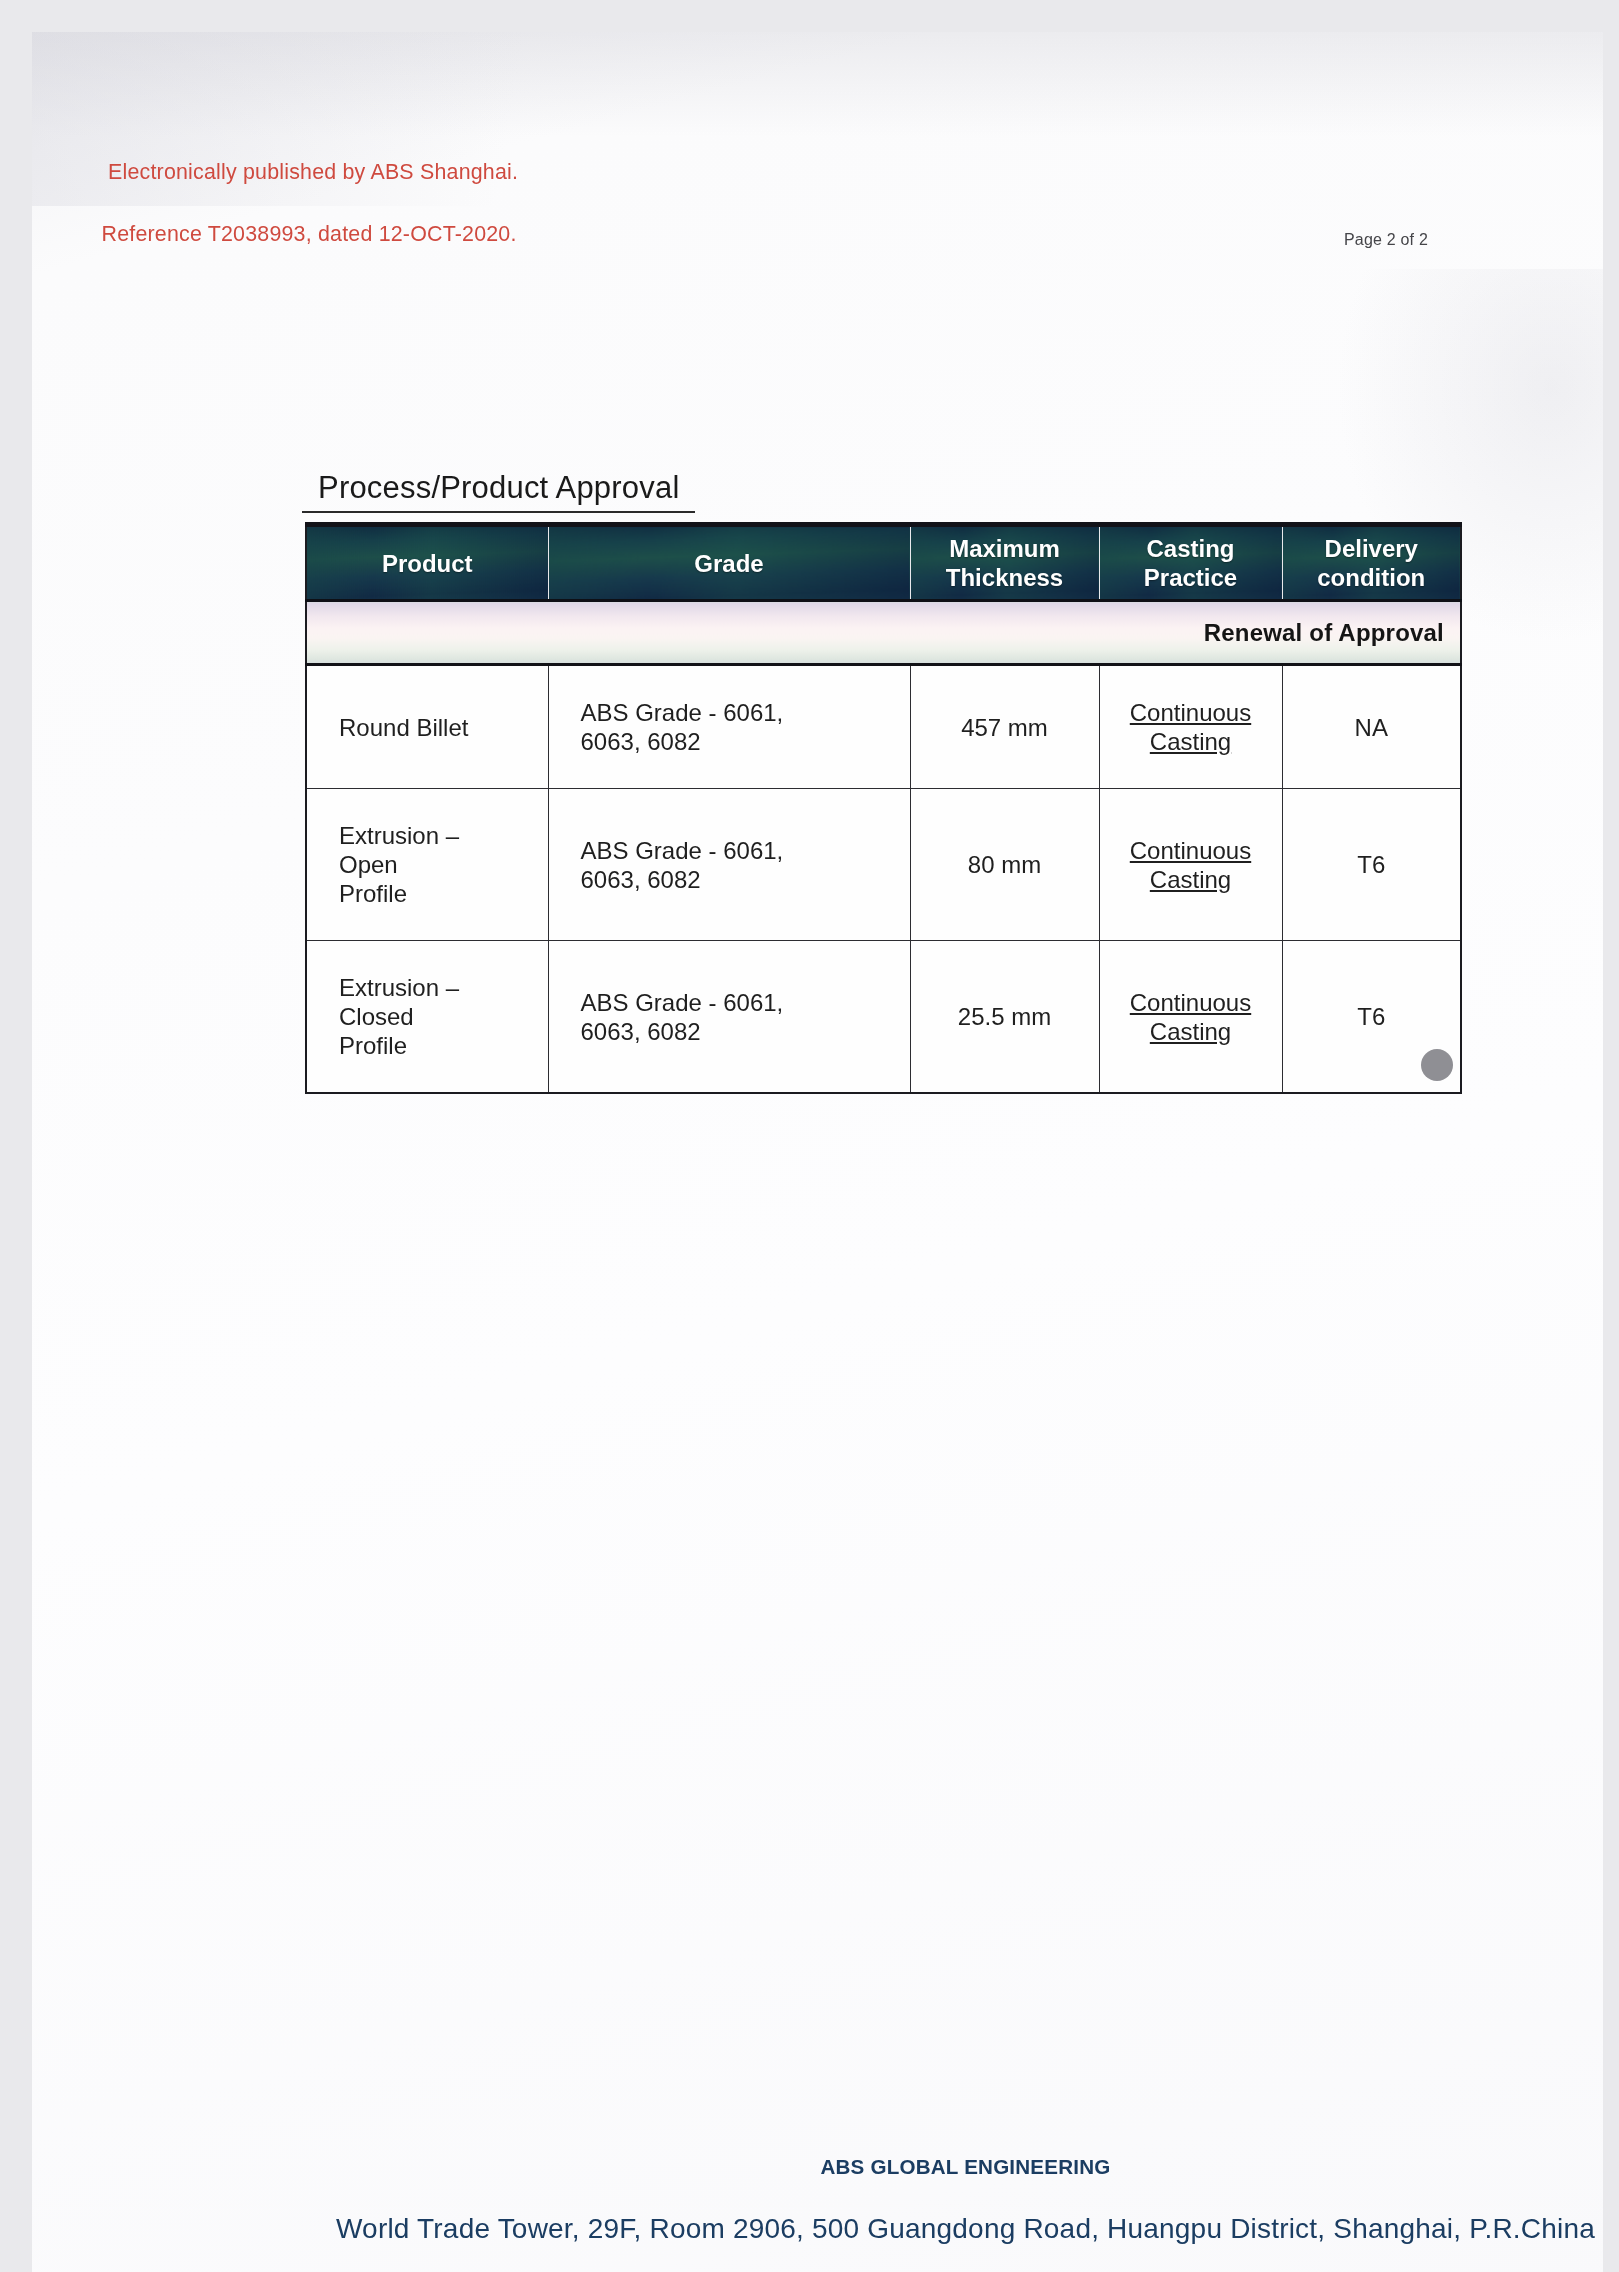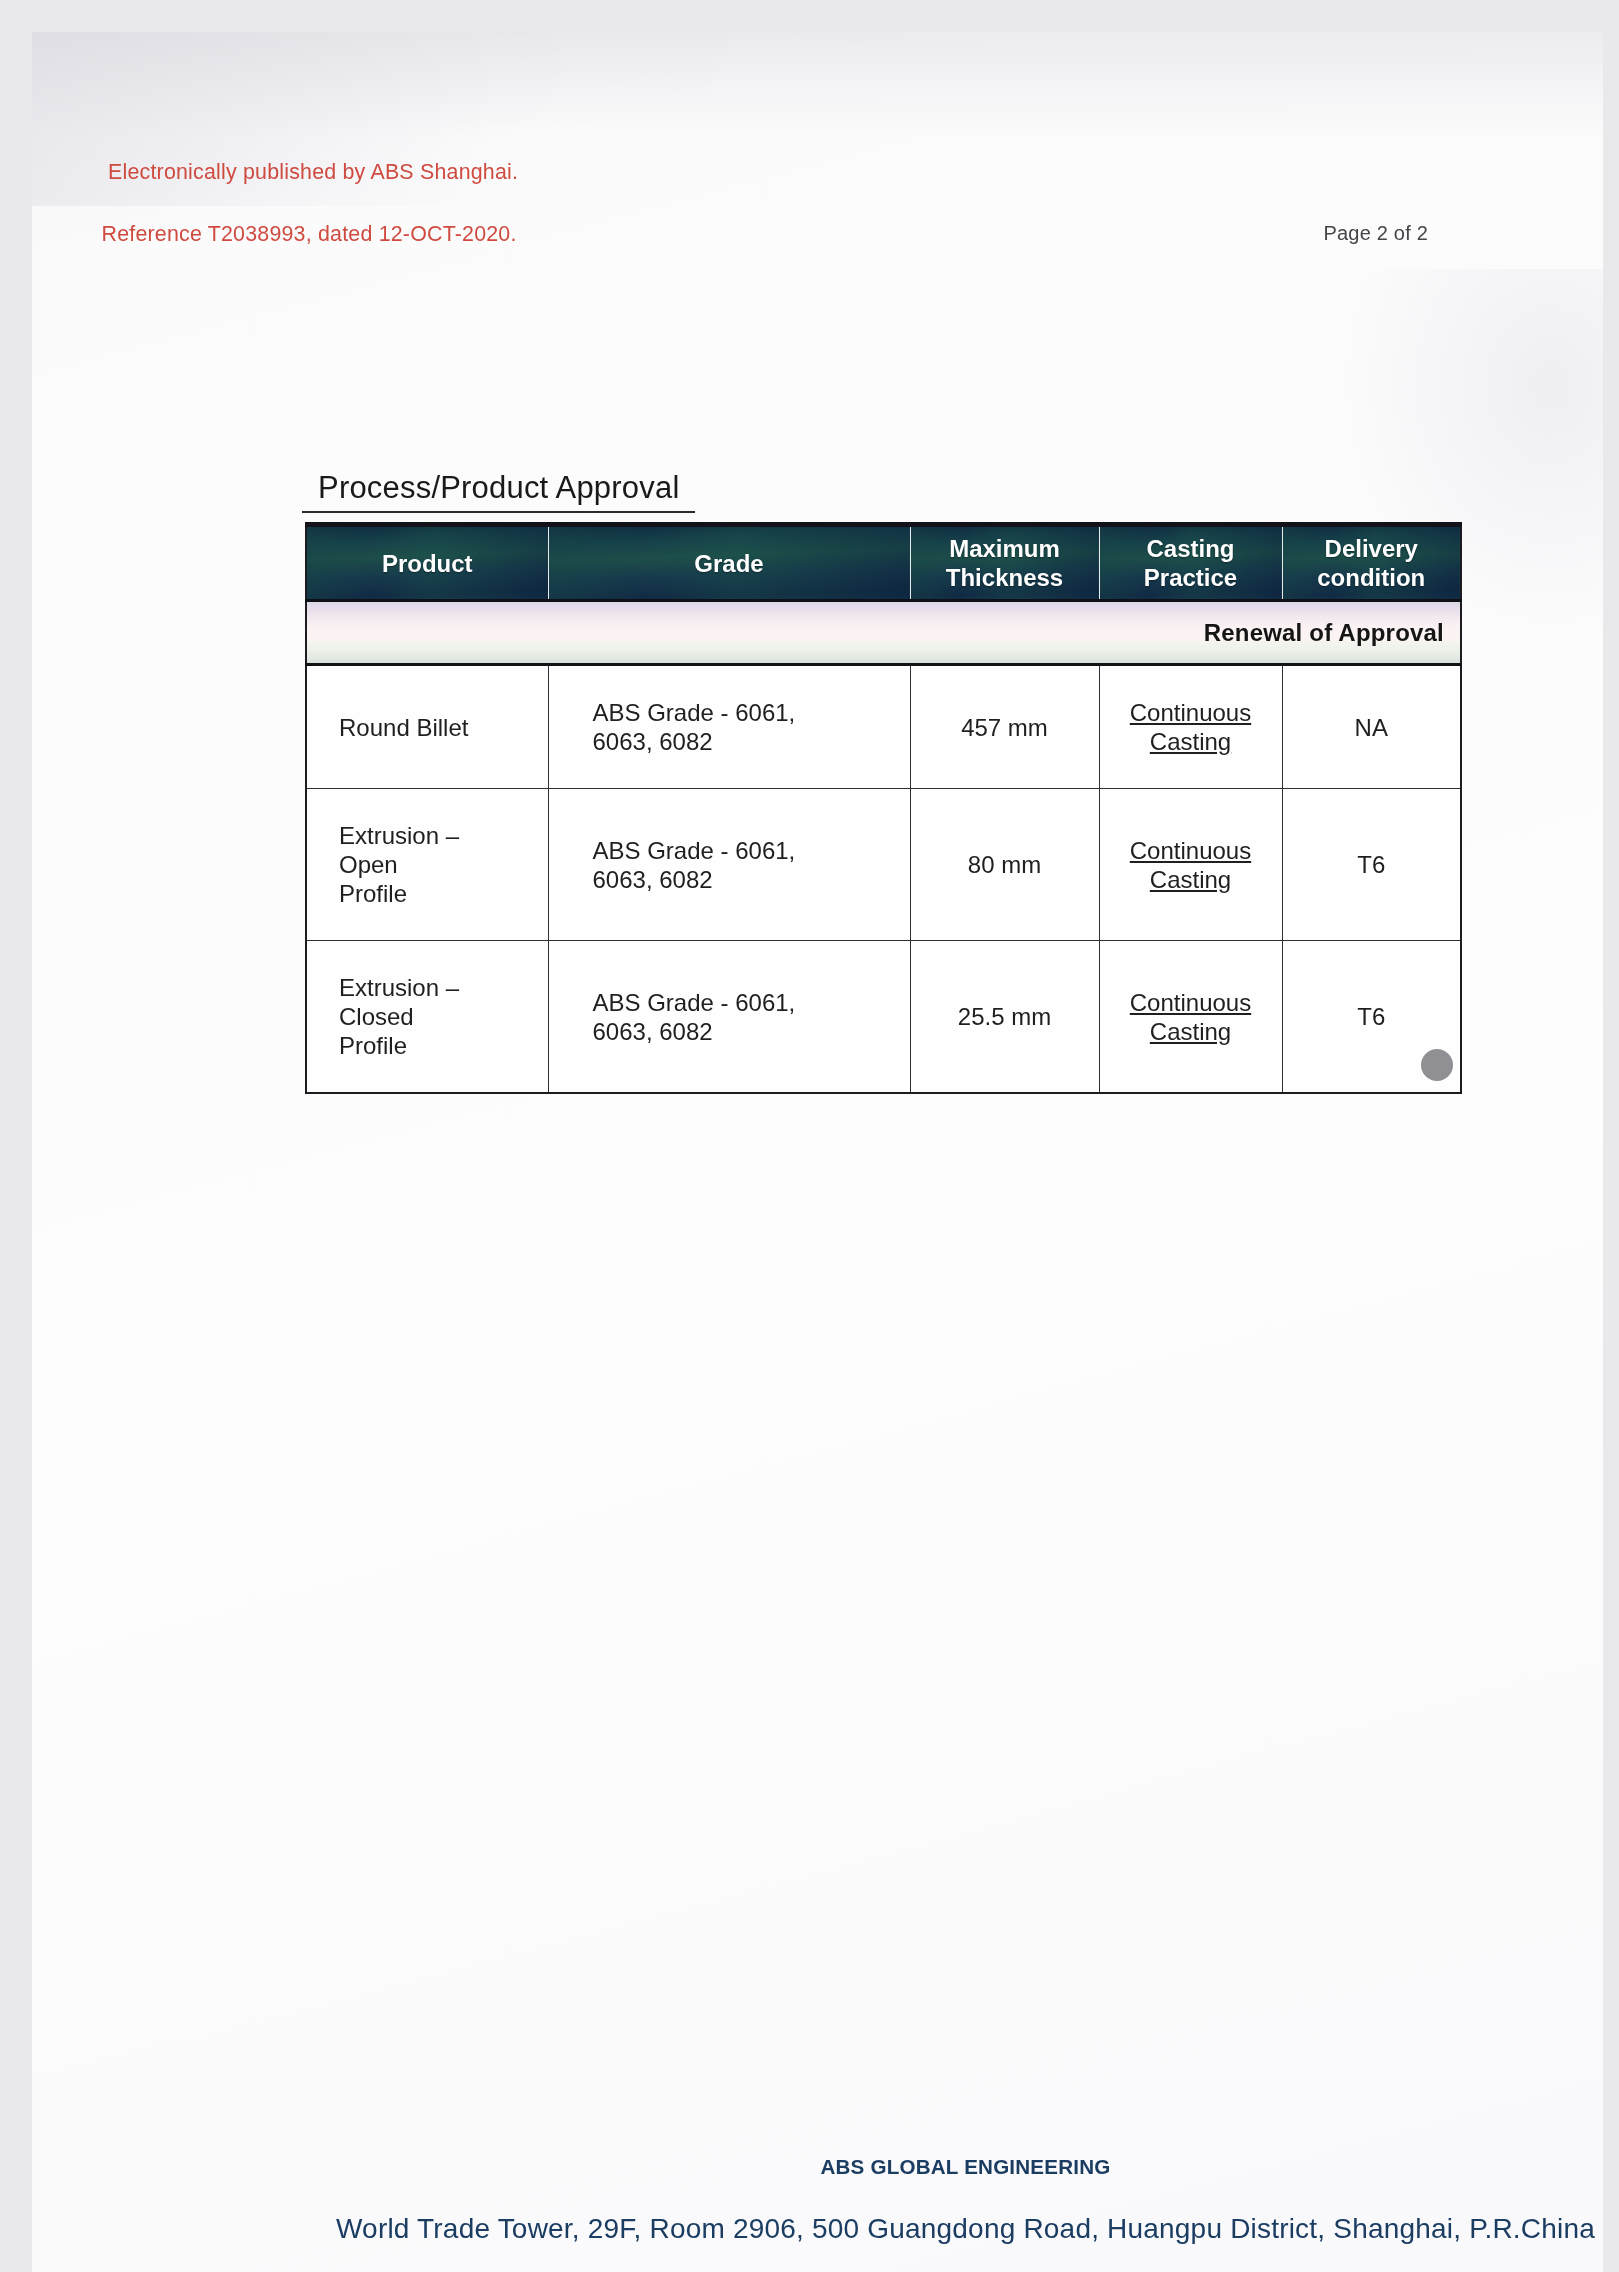--- a/index.html
+++ b/index.html
@@ -37,22 +37,22 @@
   }
 
   .stamp {
     position: absolute; left: 44px; top: 93px;
     font-size: 21.4px; line-height: 30px;
     letter-spacing: 0.2px;
   }
   .stamp .line2 { padding-left: 9.5px; }
 
   .page-number {
-    position: absolute; top: 174px; right: 207px;
-    font-size: 20px; color: #454549; letter-spacing: 0.2px;
+    position: absolute; top: 183px; right: 207px;
+    font-size: 16px; color: #454549; letter-spacing: 0.2px;
   }
 
   .section-title {
     position: absolute; left: 270px; top: 422px;
     font-size: 31px; font-weight: normal; color: #1a1a1a;
     border-bottom: 2.4px solid #2a2a2a;
     padding-bottom: 4.7px; letter-spacing: 0.2px;
   }
 
   table.approval-table {
@@ -93,21 +93,21 @@
   .approval-table td {
     height: 82px;
     border: 1.6px solid #2c2c31;
     vertical-align: middle;
     line-height: 29px;
     background: #fefefe;
   }
   .approval-table td.c-left { text-align: left; padding-left: 16px; padding-right: 8px; }
   .approval-table td.c-center { text-align: center; padding: 0 4.7px; }
   .wrap-product { max-width: 164px; }
-  .wrap-grade { max-width: 299px; margin-left: 12px; }
+  .wrap-grade { max-width: 299px; }
   .wrap-cast { max-width: 158px; margin: 0 auto; text-decoration: underline; }
 
   .footer {
     position: absolute; left: 272px; top: 2088px;
     line-height: 30px; letter-spacing: 0.2px; text-align: center;
   }
   .footer .company { font-size: 20.6px; font-weight: bold; }
   .footer .address { font-size: 28px; }
 </style>
 </head>

